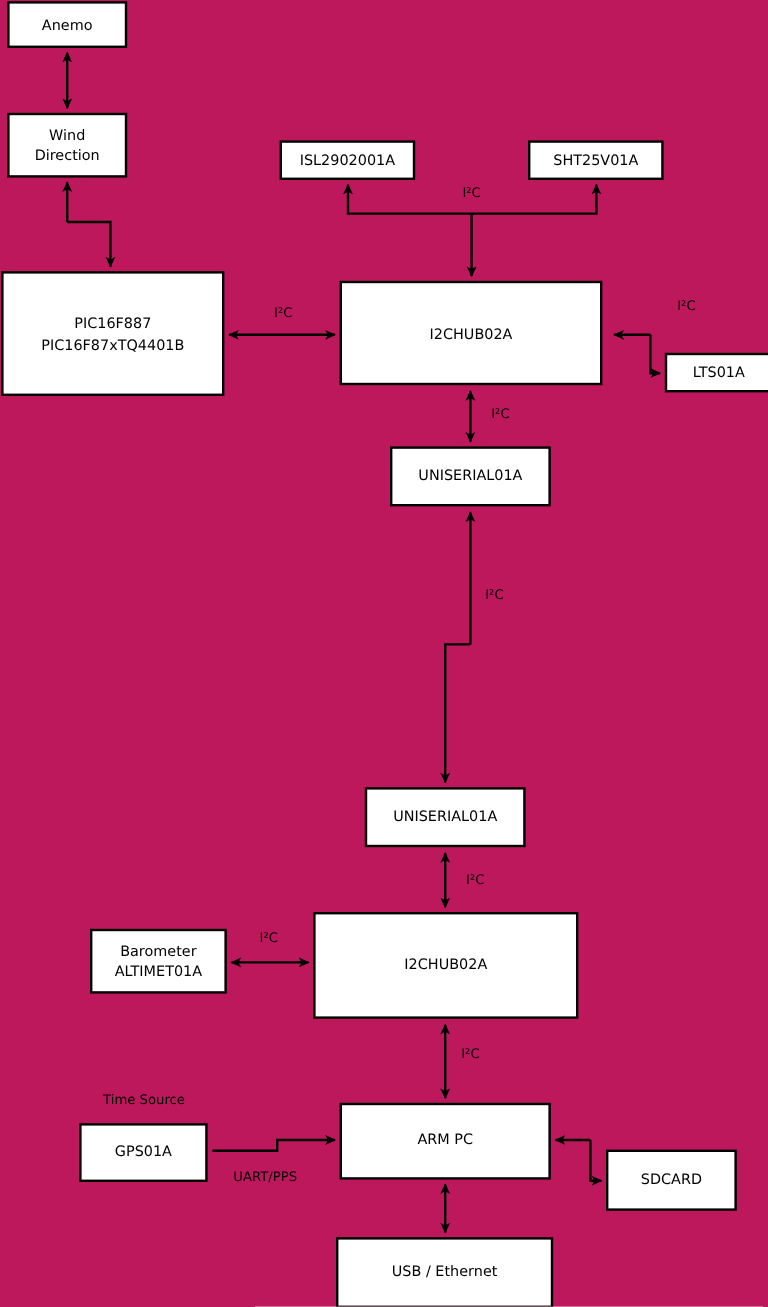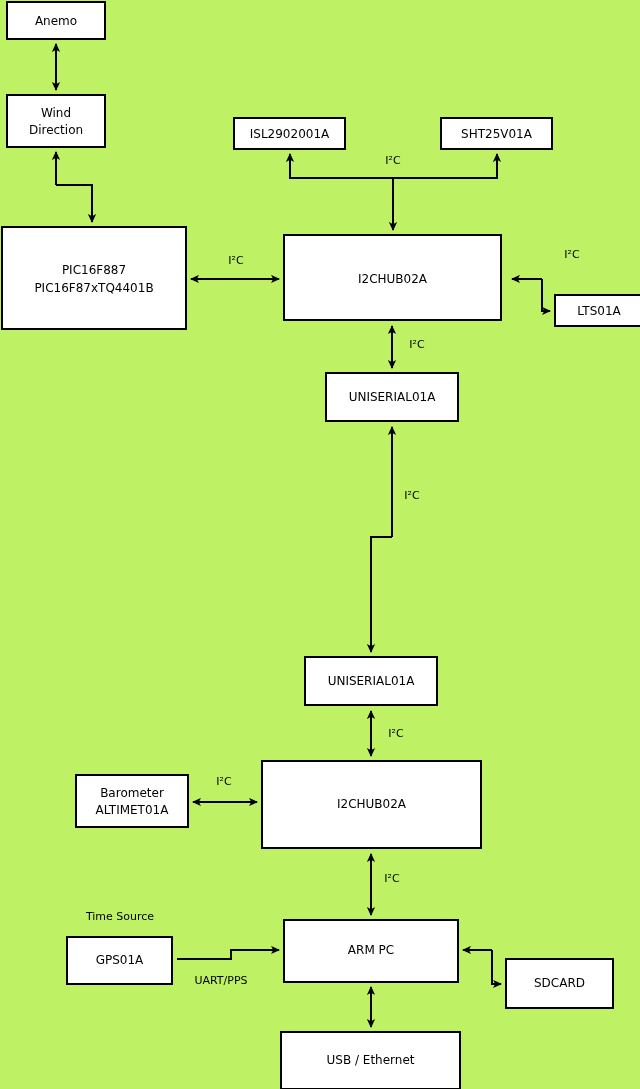--- a/index.html
+++ b/index.html
@@ -7,21 +7,21 @@
     padding: 0;
     background: #ffffff;
   }
   body {
     font-family: "DejaVu Sans", "Liberation Sans", sans-serif;
   }
   #diagram-root {
     position: relative;
     width: 640px;
     height: 1089px;
-    background: #bef264;
+    background: #be185d;
     overflow: hidden;
   }
   svg.diagram-canvas {
     position: absolute;
     left: 0;
     top: 0;
     width: 640px;
     height: 1089px;
     display: block;
   }

